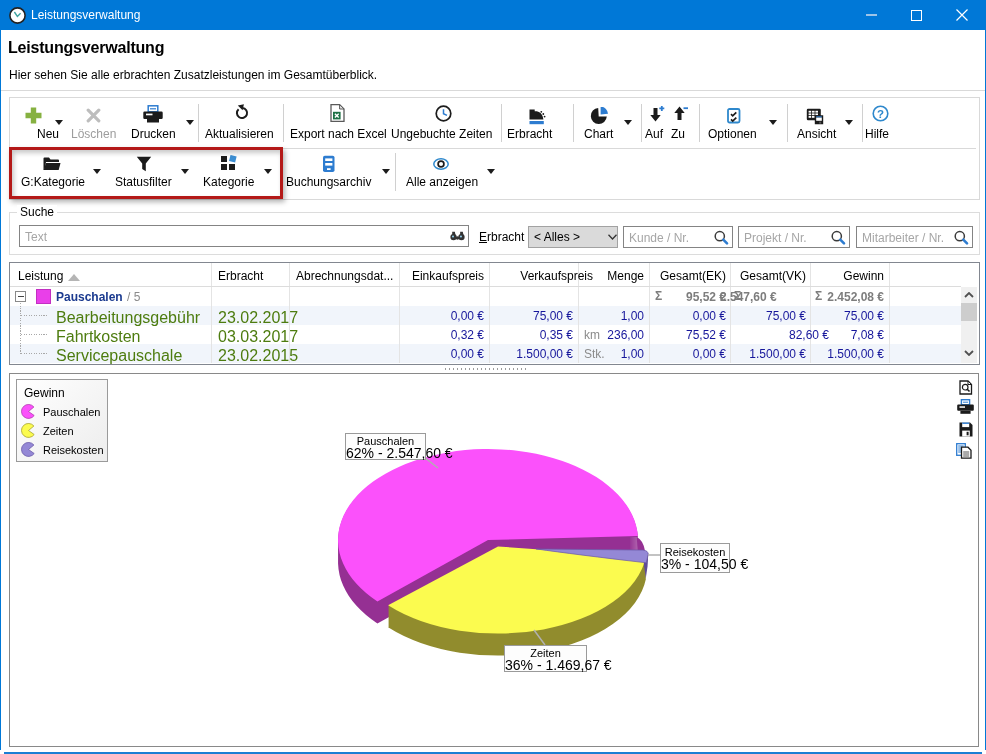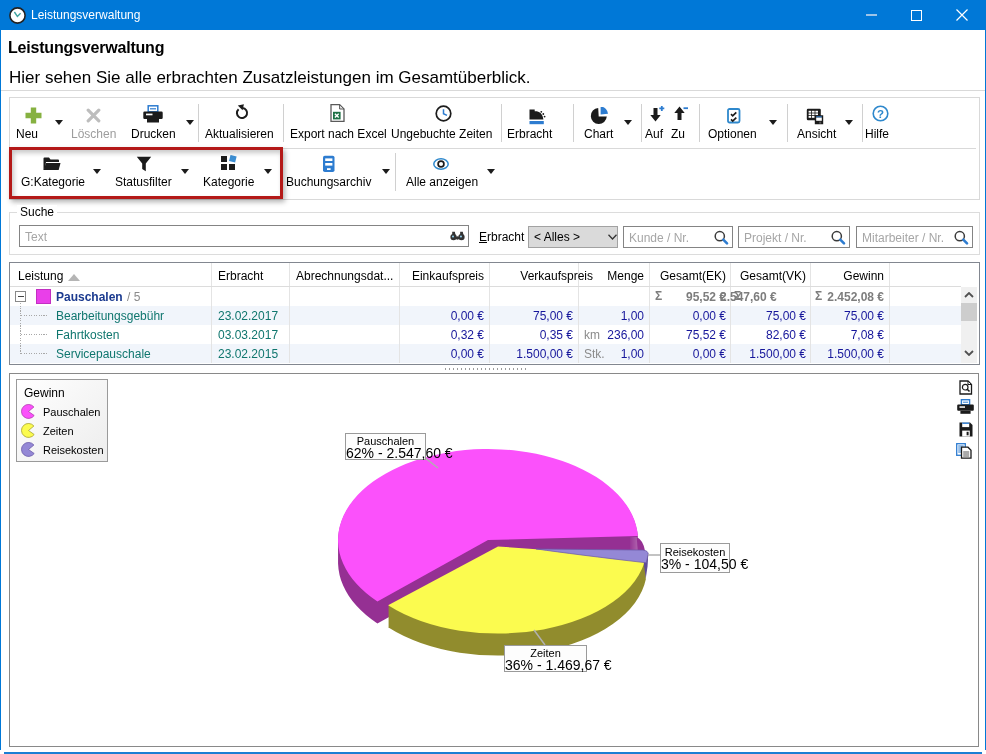--- a/index.html
+++ b/index.html
@@ -6,21 +6,21 @@
   font-family:"Liberation Sans",sans-serif;font-size:12px;background:#fff;}
 .abs{position:absolute;}
 
 #titlebar{left:0;top:0;width:986px;height:30px;background:#0078d7;color:#fff;}
 #titletext{left:31px;top:8px;color:#fff;font-size:12px;}
 #winborderL{left:0;top:0;width:1px;height:750px;background:#0078d7;}
 #winborderR{left:985px;top:0;width:1px;height:750px;background:#0078d7;}
 #winborderB{left:4px;top:752px;width:978px;height:2px;background:#1b7fd4;}
 
 #h1{left:8px;top:39px;font-size:16px;font-weight:bold;color:#000;letter-spacing:-0.2px;}
-#sub{left:9px;top:68px;font-size:17px;color:#000;}
+#sub{left:9px;top:68px;font-size:12px;color:#000;}
 #hline{left:1px;top:90px;width:984px;height:1px;background:#d9d9d9;}
 
 #tbbox{left:9px;top:97px;width:971px;height:103px;border:1px solid #d9d9d9;box-sizing:border-box;}
 #tbdivider{left:10px;top:148px;width:966px;height:1px;background:#d9d9d9;}
 .sep1{position:absolute;width:1px;height:38px;top:104px;background:#d0d0d0;}
 .sep2{position:absolute;width:1px;height:38px;top:153px;background:#d0d0d0;}
 .drop{position:absolute;width:0;height:0;border-left:4.5px solid transparent;border-right:4.5px solid transparent;border-top:5px solid #1c1c1c;}
 .gray{color:#9d9d9d;}
 
 #redbox{left:9px;top:147px;width:274px;height:52px;border:3px solid #b41918;box-sizing:border-box;box-shadow:2px 3px 5px rgba(0,0,0,0.30), inset 2px 3px 5px rgba(0,0,0,0.22);}
@@ -28,21 +28,21 @@
 #suche{left:9px;top:212px;width:971px;height:43px;border:1px solid #dcdcdc;box-sizing:border-box;}
 #suchelabel{left:17px;top:205px;background:#fff;padding:0 3px;font-size:12px;}
 .inp{position:absolute;border:1px solid #848484;box-sizing:border-box;background:#fff;color:#a6a6a6;font-size:12px;}
 .inp span{position:absolute;left:5px;top:4px;}
 #combo{left:528px;top:226px;width:90px;height:22px;background:#dadada;border:1px solid #a2a2a2;box-sizing:border-box;}
 #combo span{position:absolute;left:5px;top:3px;color:#000;}
 
 #grid{left:9px;top:262px;width:971px;height:103px;border:1px solid #828790;box-sizing:border-box;background:#fff;}
 .coline{position:absolute;width:1px;background:#e4e4e4;}
 .hdr{position:absolute;top:269px;font-size:12px;color:#000;}
-.cellL{position:absolute;font-size:12px;color:#0f766e;}
+.cellL{position:absolute;font-size:16px;color:#4d7c0f;}
 .cellR{position:absolute;font-size:12px;color:#16169b;text-align:right;}
 .rowband{position:absolute;left:10px;width:951px;height:19px;}
 
 #chart{left:9px;top:373px;width:970px;height:374px;border:1px solid #898989;box-sizing:border-box;background:#fff;}
 #legend{left:16px;top:379px;width:92px;height:83px;border:1px solid #9a9a9a;box-sizing:border-box;background:linear-gradient(135deg,#ffffff 0%,#ededed 100%);}
 .callout{position:absolute;background:#fdfdfd;border:1px solid #9a9a9a;font-size:11px;text-align:center;line-height:12px;padding-top:1px;white-space:nowrap;}
 .callout div:last-child{font-size:14px;}
 </style></head>
 <body>
 
@@ -72,21 +72,21 @@
 <div class="abs sep1" style="left:501px"></div>
 <div class="abs sep1" style="left:573px"></div>
 <div class="abs sep1" style="left:641px"></div>
 <div class="abs sep1" style="left:699px"></div>
 <div class="abs sep1" style="left:787px"></div>
 <div class="abs sep1" style="left:862px"></div>
 
 <svg class="abs" style="left:25px;top:107px" width="17" height="17" viewBox="0 0 17 17">
     <path fill="#86b141" d="M5.8 0.5h5.4v5.3h5.3v5.4h-5.3v5.3H5.8v-5.3H0.5V5.8h5.3z"></path>
   </svg>
-<div class="abs" style="left:16px;top:127px">Neu</div>
+<div class="abs" style="left:37px;top:127px">Neu</div>
 <div class="abs drop" style="left:55px;top:120px"></div>
 
 <svg class="abs" style="left:86px;top:108px" width="15" height="15" viewBox="0 0 15 15">
     <path stroke="#bdbdbd" stroke-width="3.2" stroke-linecap="round" d="M2.2 2.2 L12.8 12.8 M12.8 2.2 L2.2 12.8"></path>
   </svg>
 <div class="abs gray" style="left:71px;top:127px">Löschen</div>
 
 <svg class="abs" style="left:143px;top:105px" width="20" height="19" viewBox="0 0 20 19">
     <rect x="5.2" y="0.8" width="9.6" height="6" fill="#fff" stroke="#2d7cd0" stroke-width="1.5"></rect>
     <path stroke="#2d7cd0" stroke-width="1.2" d="M7 3.8h6"></path>
@@ -316,21 +316,21 @@
 <div class="abs cellR" style="left:641px;top:309px;width:85px">0,00 €</div>
 <div class="abs cellR" style="left:721px;top:309px;width:85px">75,00 €</div>
 <div class="abs cellR" style="left:799px;top:309px;width:85px">75,00 €</div>
 <div class="abs cellL" style="left:56px;top:328px">Fahrtkosten</div>
 <div class="abs cellL" style="left:218px;top:328px">03.03.2017</div>
 <div class="abs cellR" style="left:399px;top:328px;width:85px">0,32 €</div>
 <div class="abs cellR" style="left:488px;top:328px;width:85px">0,35 €</div>
 <div class="abs" style="left:584px;top:328px;color:#8b8b8b">km</div>
 <div class="abs cellR" style="left:559px;top:328px;width:85px">236,00</div>
 <div class="abs cellR" style="left:641px;top:328px;width:85px">75,52 €</div>
-<div class="abs cellR" style="left:721px;top:328px;width:85px">82,60 €</div>
+<div class="abs cellR" style="left:744px;top:328px;width:85px">82,60 €</div>
 <div class="abs cellR" style="left:799px;top:328px;width:85px">7,08 €</div>
 <div class="abs cellL" style="left:56px;top:347px">Servicepauschale</div>
 <div class="abs cellL" style="left:218px;top:347px">23.02.2015</div>
 <div class="abs cellR" style="left:399px;top:347px;width:85px">0,00 €</div>
 <div class="abs cellR" style="left:488px;top:347px;width:85px">1.500,00 €</div>
 <div class="abs" style="left:584px;top:347px;color:#8b8b8b">Stk.</div>
 <div class="abs cellR" style="left:559px;top:347px;width:85px">1,00</div>
 <div class="abs cellR" style="left:641px;top:347px;width:85px">0,00 €</div>
 <div class="abs cellR" style="left:721px;top:347px;width:85px">1.500,00 €</div>
 <div class="abs cellR" style="left:799px;top:347px;width:85px">1.500,00 €</div>

